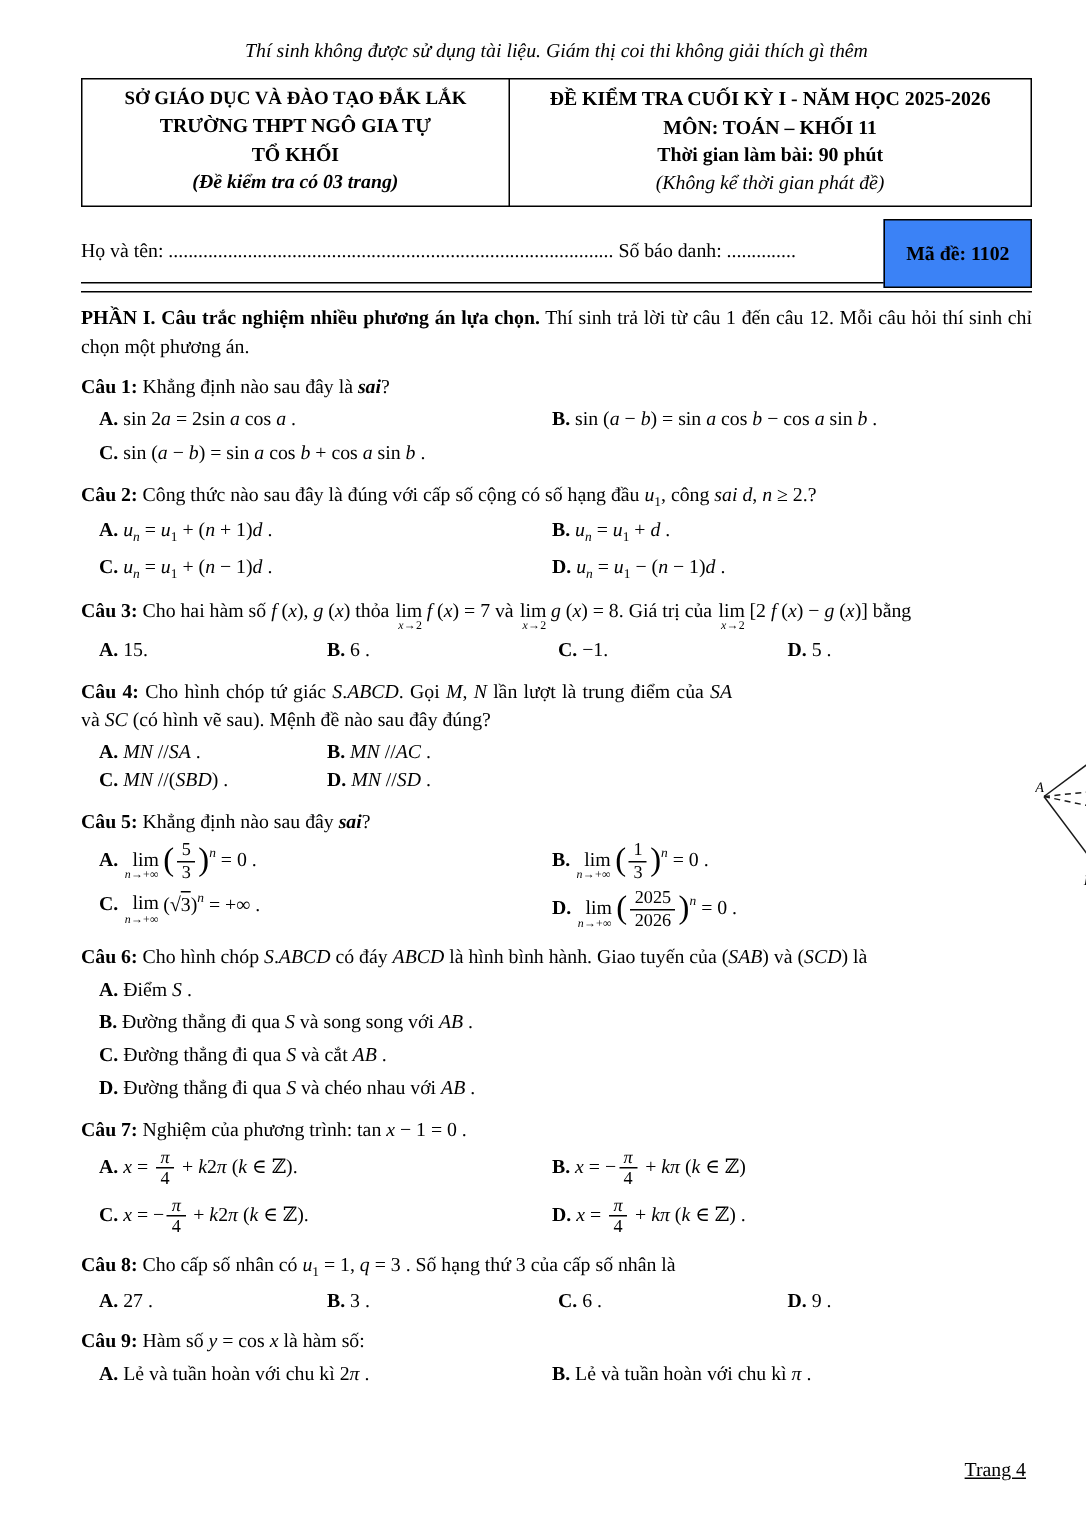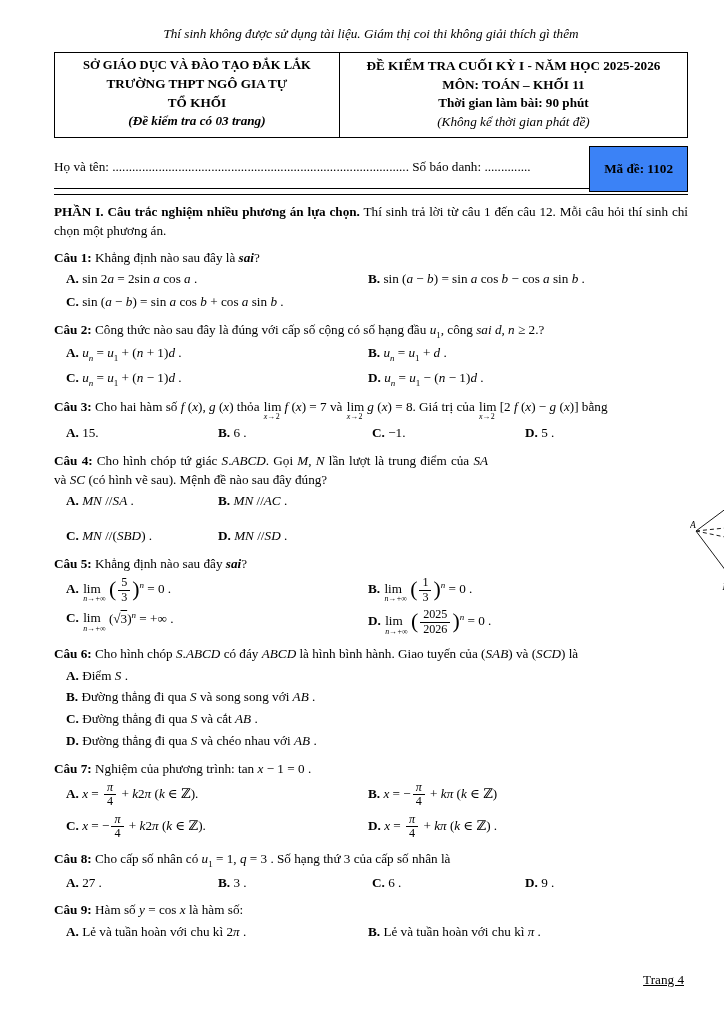--- a/index.html
+++ b/index.html
@@ -24,29 +24,29 @@
   .sep { margin:8px 0 7px; height:7px; border-top:1.2px solid #000; border-bottom:1.2px solid #000; }
 
   .p1 { margin:0 0 4px; text-align:justify; line-height:1.45; }
 
   .q { margin-top:8px; }
   .stem { margin:0; text-align:justify; line-height:1.45; }
   .ql { font-weight:bold; }
   .opts { margin:3px 0 0 12px; line-height:1.42; }
   .g2 { display:grid; grid-template-columns:302px 1fr; row-gap:4px; }
   .g4 { display:grid; grid-template-columns:152px 154px 153px 1fr; }
-  .g2n { display:grid; grid-template-columns:152px 1fr; row-gap:16px; }
+  .g2n { display:grid; grid-template-columns:152px 1fr; row-gap:0; }
   .g1 .opt { margin-top:3px; }
   .opt b { font-weight:bold; }
 
   .q4 { position:relative; padding-right:200px; }
   .fig { position:absolute; right:-192px; top:-4px; width:190px; height:150px; }
   .fig text { font-size:9.5px; font-style:italic; font-family:"Liberation Serif",serif; fill:#000; }
 
-  .lim { display:inline-block; text-align:left; vertical-align:-0.62em; line-height:1.02; margin:0 3px 0 1px;font-family:Liberation Serif, serif; }
+  .lim { display:inline-block; text-align:right; vertical-align:-0.62em; line-height:1.02; margin:0 3px 0 1px;font-family:Liberation Serif, serif; }
   .lim .ls { display:block; font-size:0.6em; letter-spacing:0.2px; }
   .frac { display:inline-block; text-align:center; vertical-align:middle; line-height:1.12; margin:0 2px; font-size:0.92em; }
   .frac .fn { display:block; border-bottom:1px solid #000; padding:0 3px; }
   .frac .fd { display:block; padding:0 3px; }
   .bp { font-size:1.65em; vertical-align:middle; line-height:0.8; }
   sup { font-size:0.68em; }
   sub { font-size:0.68em; }
   .ov { text-decoration:overline; }
 
   .footer { position:absolute; right:40px; top:972px;text-decoration:underline; }

